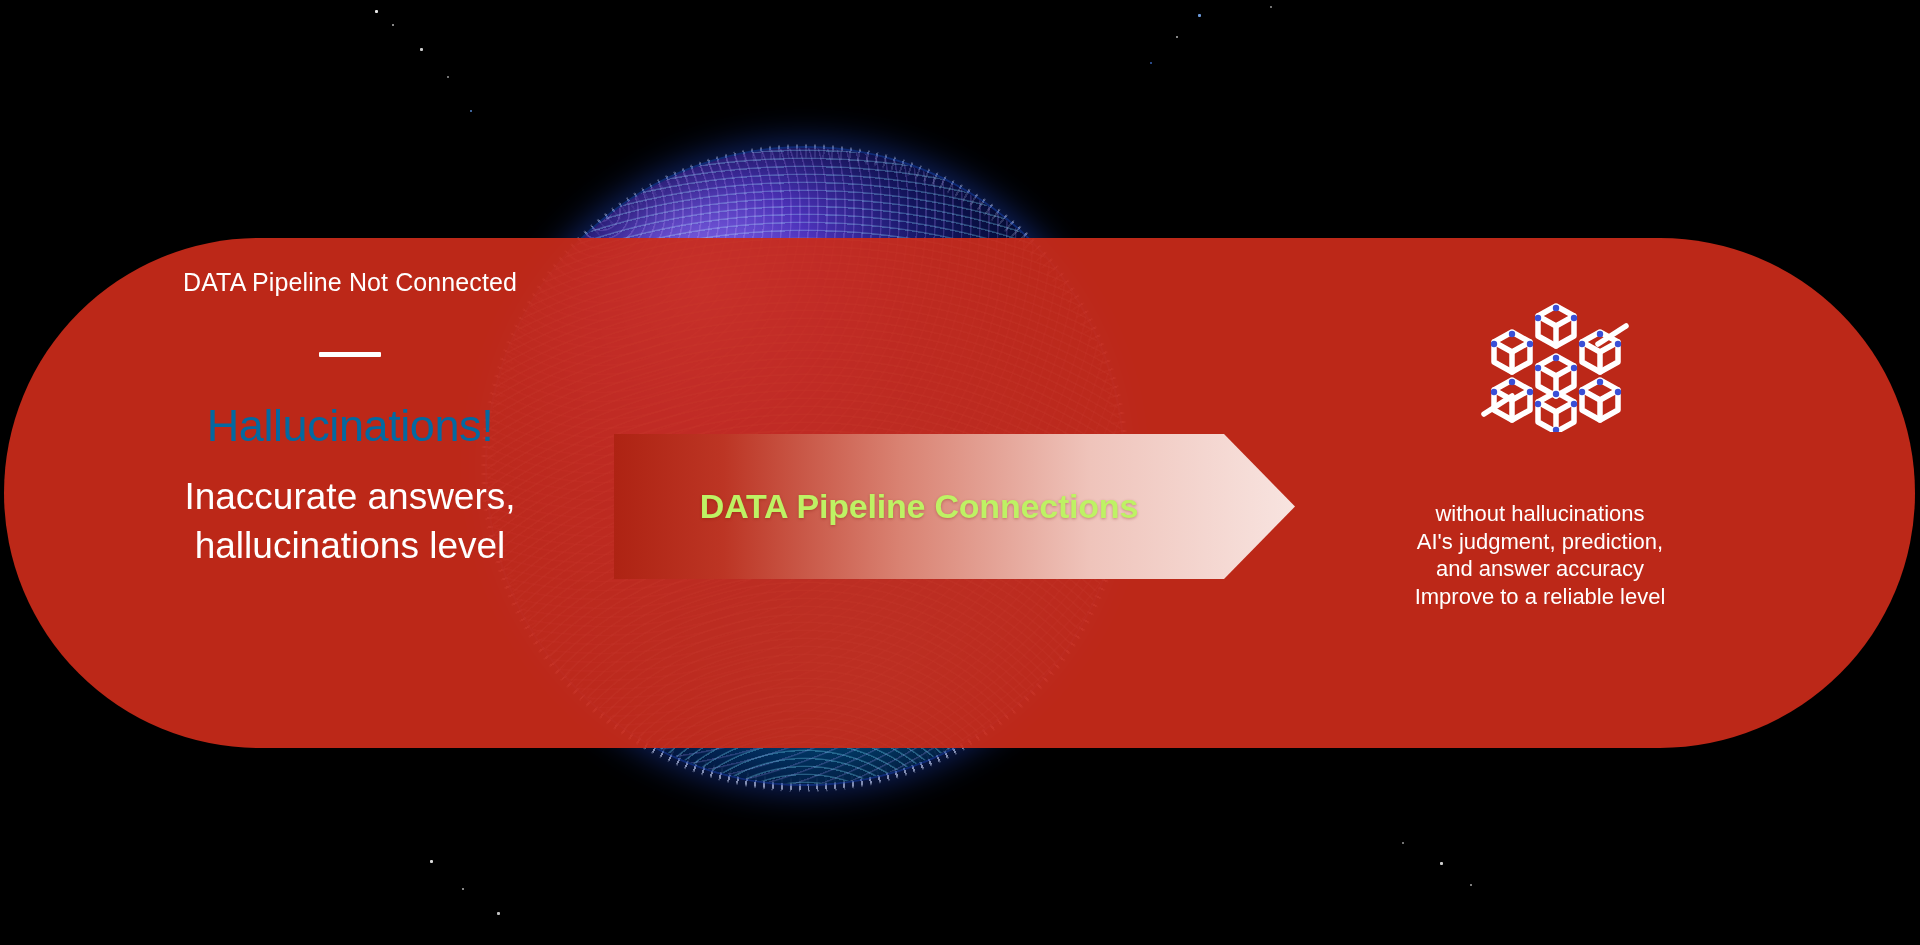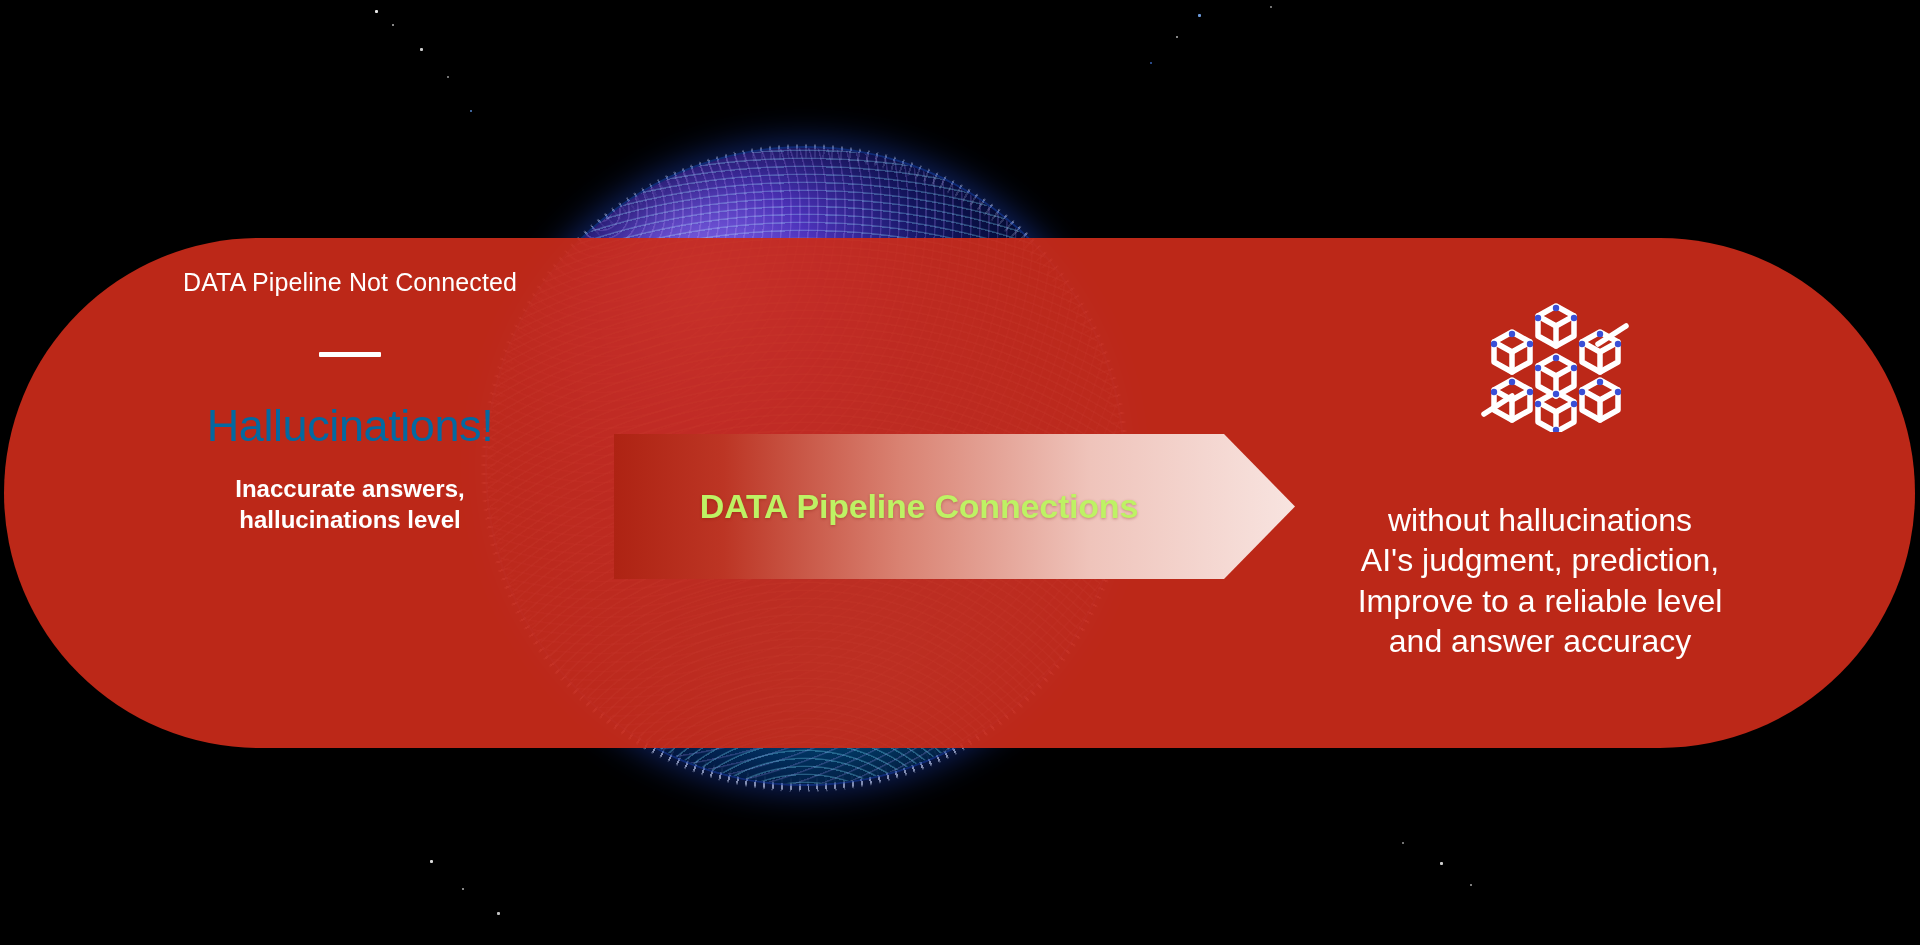--- a/index.html
+++ b/index.html
@@ -164,22 +164,22 @@
     color: #0369a1;
     font-size: 45px;
     font-weight: 400;
     letter-spacing: -0.4px;
     margin-top: 44px;
     line-height: 1.1;
     white-space: nowrap;
   }
   .subline {
     color: #ffffff;
-    font-size: 24px;
-    font-weight: 700;
+    font-size: 37px;
+    font-weight: 400;
     line-height: 1.32;
     margin-top: 22px;
   }
 
   
   .arrow {
     position: absolute;
     left: 614px;
     top: 434px;
     width: 681px;
@@ -208,21 +208,21 @@
   .right-col {
     position: absolute;
     left: 1300px;
     top: 500px;
     width: 480px;
     text-align: center;
     z-index: 5;
   }
   .right-line {
     color: #ffffff;
-    font-size: 32px;
+    font-size: 22px;
     font-weight: 400;
     line-height: 1.26;
     white-space: nowrap;
   }
 
   
   .chain-icon {
     position: absolute;
     left: 1470px;
     top: 300px;
@@ -362,17 +362,17 @@
         <circle cx="68" cy="104" r="3.2"></circle>
         <circle cx="104" cy="104" r="3.2"></circle>
         <circle cx="86" cy="130" r="3.2"></circle>
       </g>
     </svg>
   </div>
 
   <div class="right-col">
     <div class="right-line">without hallucinations</div>
     <div class="right-line">AI's judgment, prediction,</div>
+    <div class="right-line">and answer accuracy</div>
     <div class="right-line">Improve to a reliable level</div>
-    <div class="right-line">and answer accuracy</div>
   </div>
 
 </div>
 
 </body></html>

